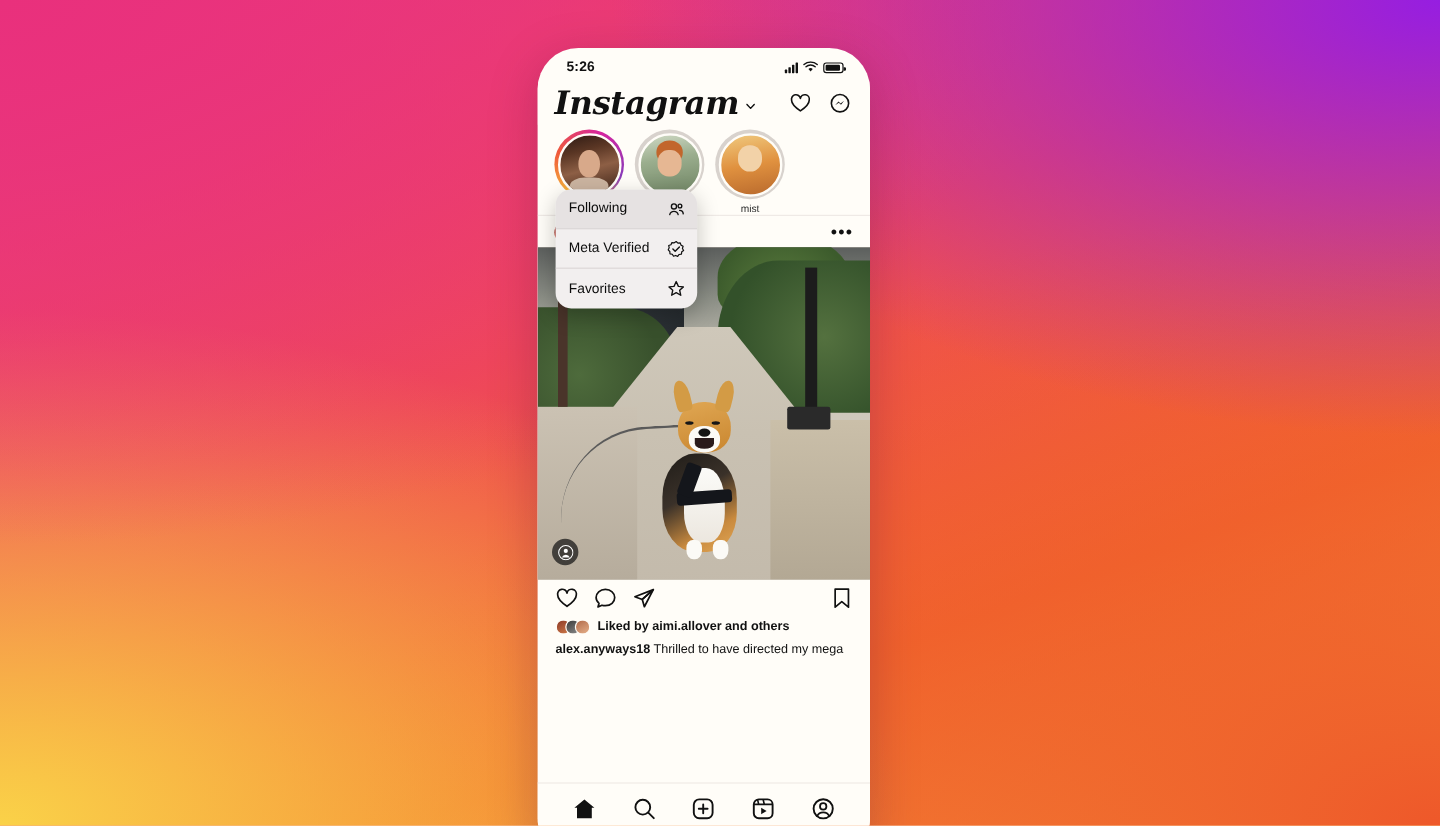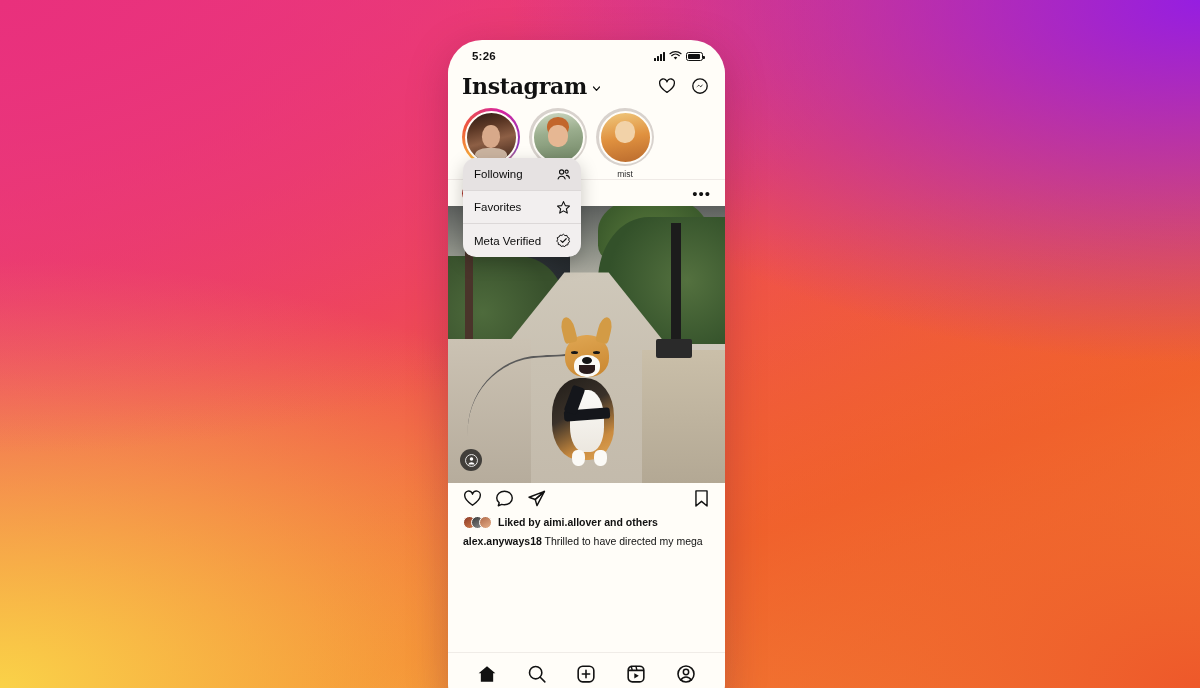--- a/index.html
+++ b/index.html
@@ -54,22 +54,22 @@
   .appbar{
     flex:0 0 36px; height:36px;
     display:flex; align-items:center; justify-content:space-between;
     padding:0 16px 0 14px;
     position:relative; z-index:5;
     background:#fffdf8;
   }
   .logo-wrap{ display:flex; align-items:center; gap:5px; }
   .logo{
     font-family:"DejaVu Serif", serif;
-    font-weight:700;
-    font-size:22px; color:#111; letter-spacing:-.3px;
+    font-style:italic; font-weight:700;
+    font-size:27px; color:#111; letter-spacing:-.3px;
     line-height:1;
   }
   .chev{ width:9px; height:9px; position:relative; top:2px; }
   .appbar-icons{ display:flex; align-items:center; gap:15px; }
 
   
   .dropdown{
     position:absolute; left:15px; top:70px;
     width:118px;
     background:#f2efef;
@@ -297,30 +297,30 @@
       <div class="dd-item active">
         <span>Following</span>
         <svg class="dd-ic" viewBox="0 0 24 24">
           <circle cx="9" cy="8" r="3.4" fill="none" stroke="#111" stroke-width="1.8"></circle>
           <path d="M3.4 19 A5.8 5.8 0 0 1 14.6 19" fill="none" stroke="#111" stroke-width="1.8" stroke-linecap="round"></path>
           <circle cx="17" cy="7.4" r="2.5" fill="none" stroke="#111" stroke-width="1.8"></circle>
           <path d="M16.6 13.4 A5 5 0 0 1 21.4 18" fill="none" stroke="#111" stroke-width="1.8" stroke-linecap="round"></path>
         </svg>
       </div>
       <div class="dd-item">
-        <span>Favorites</span>
-        <svg class="dd-ic" viewBox="0 0 24 24">
-          <path d="M12 2.6 L14.9 9 L21.6 9.7 L16.6 14.2 L18.1 20.9 L12 17.4 L5.9 20.9 L7.4 14.2 L2.4 9.7 L9.1 9 Z" fill="none" stroke="#111" stroke-width="1.8" stroke-linejoin="round"></path>
-        </svg>
-      </div>
-      <div class="dd-item">
         <span>Meta Verified</span>
         <svg class="dd-ic" viewBox="0 0 24 24">
           <path d="M12 2 L14.3 4.2 L17.4 3.8 L18.4 6.8 L21.2 8.3 L20.3 11.3 L21.9 14 L19.4 15.8 L19 18.9 L15.9 19.3 L14 21.8 L11.2 20.6 L8.4 21.6 L6.8 19 L3.7 18.4 L3.5 15.3 L1.3 13.1 L2.7 10.4 L2 7.4 L5 6.3 L6.3 3.5 L9.4 3.8 Z" fill="none" stroke="#111" stroke-width="1.6" stroke-linejoin="round"></path>
           <path d="M7.6 12.1 L10.6 15 L16.3 9.2" fill="none" stroke="#111" stroke-width="1.9" stroke-linecap="round" stroke-linejoin="round"></path>
+        </svg>
+      </div>
+      <div class="dd-item">
+        <span>Favorites</span>
+        <svg class="dd-ic" viewBox="0 0 24 24">
+          <path d="M12 2.6 L14.9 9 L21.6 9.7 L16.6 14.2 L18.1 20.9 L12 17.4 L5.9 20.9 L7.4 14.2 L2.4 9.7 L9.1 9 Z" fill="none" stroke="#111" stroke-width="1.8" stroke-linejoin="round"></path>
         </svg>
       </div>
     </div>
   </div>
 
   <div class="stories">
     <div class="story">
       <div class="ring grad">
         <div class="av face-a"></div>
       </div>

